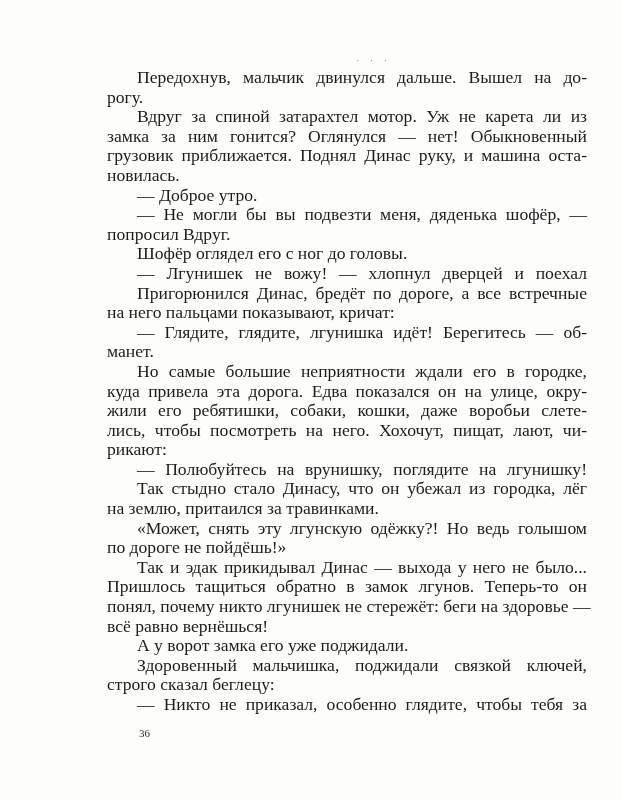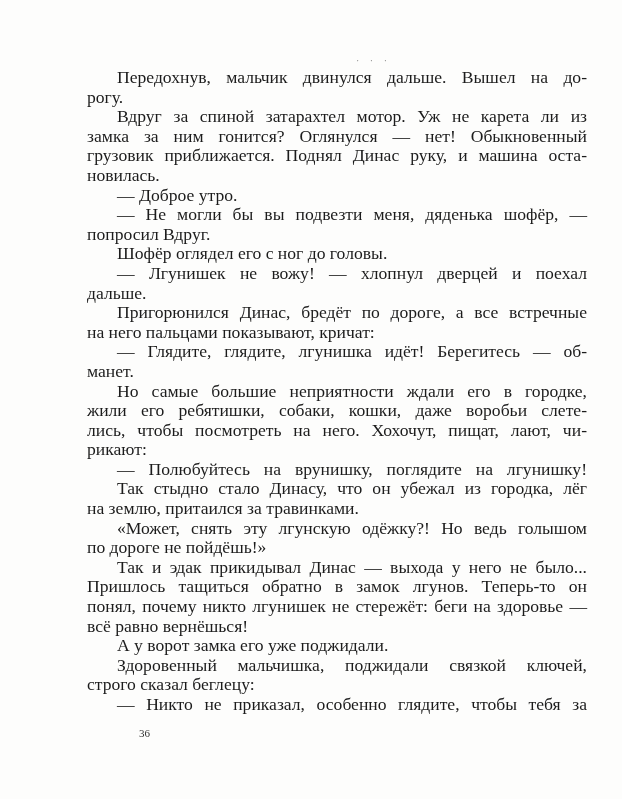--- a/index.html
+++ b/index.html
@@ -33,20 +33,21 @@
       left: 87px;
       top: 68px;
       width: 500px;
       font-size: 17.6px;
       line-height: 19.6px;
     }
     .line {
       display: block;
       white-space: nowrap;
       height: 19.6px;
+      margin-left: 20px;
     }
     .line.justify {
       text-align: justify;
       text-align-last: justify;
     }
     .line.indent { padding-left: 30px; }
     .page-number {
       position: absolute;
       left: 91px;
       top: 727px;
@@ -65,26 +66,26 @@
       <span class="line">рогу.</span>
       <span class="line indent justify">Вдруг за спиной затарахтел мотор. Уж не карета ли из</span>
       <span class="line justify">замка за ним гонится? Оглянулся — нет! Обыкновенный</span>
       <span class="line justify">грузовик приближается. Поднял Динас руку, и машина оста-</span>
       <span class="line">новилась.</span>
       <span class="line indent">— Доброе утро.</span>
       <span class="line indent justify">— Не могли бы вы подвезти меня, дяденька шофёр, —</span>
       <span class="line">попросил Вдруг.</span>
       <span class="line indent">Шофёр оглядел его с ног до головы.</span>
       <span class="line indent justify">— Лгунишек не вожу! — хлопнул дверцей и поехал</span>
-      <span class="line">дальше.</span>
       <span class="line indent justify">Пригорюнился Динас, бредёт по дороге, а все встречные</span>
       <span class="line">на него пальцами показывают, кричат:</span>
       <span class="line indent justify">— Глядите, глядите, лгунишка идёт! Берегитесь — об-</span>
       <span class="line">манет.</span>
       <span class="line indent justify">Но самые большие неприятности ждали его в городке,</span>
+      <span class="line justify">куда привела эта дорога. Едва показался он на улице, окру-</span>
       <span class="line justify">жили его ребятишки, собаки, кошки, даже воробьи слете-</span>
       <span class="line justify">лись, чтобы посмотреть на него. Хохочут, пищат, лают, чи-</span>
       <span class="line">рикают:</span>
       <span class="line indent justify">— Полюбуйтесь на врунишку, поглядите на лгунишку!</span>
       <span class="line indent justify">Так стыдно стало Динасу, что он убежал из городка, лёг</span>
       <span class="line">на землю, притаился за травинками.</span>
       <span class="line indent justify">«Может, снять эту лгунскую одёжку?! Но ведь голышом</span>
       <span class="line">по дороге не пойдёшь!»</span>
       <span class="line indent justify">Так и эдак прикидывал Динас — выхода у него не было...</span>
       <span class="line justify">Пришлось тащиться обратно в замок лгунов. Теперь-то он</span>

